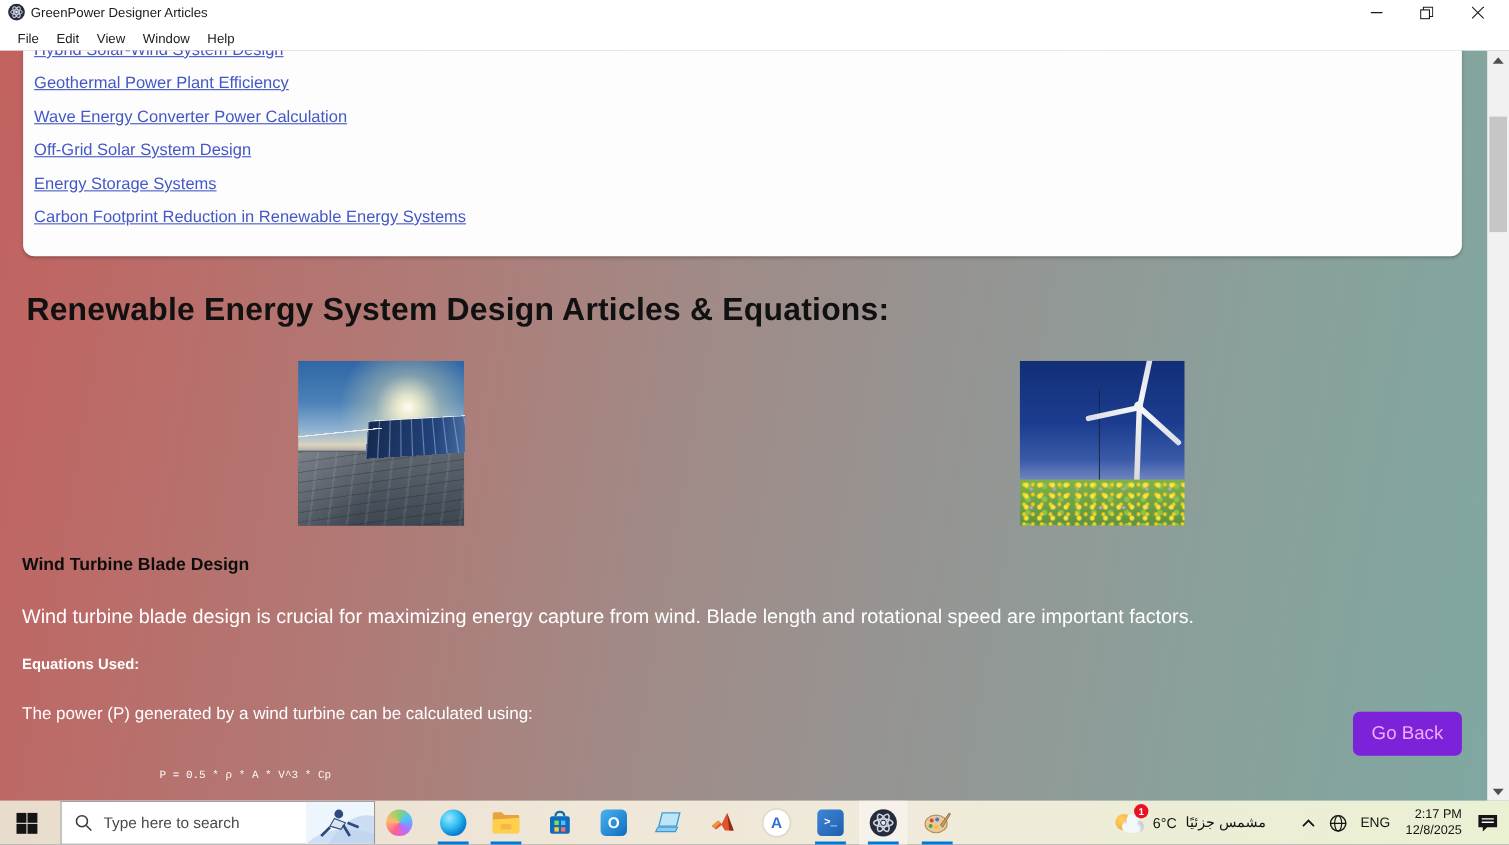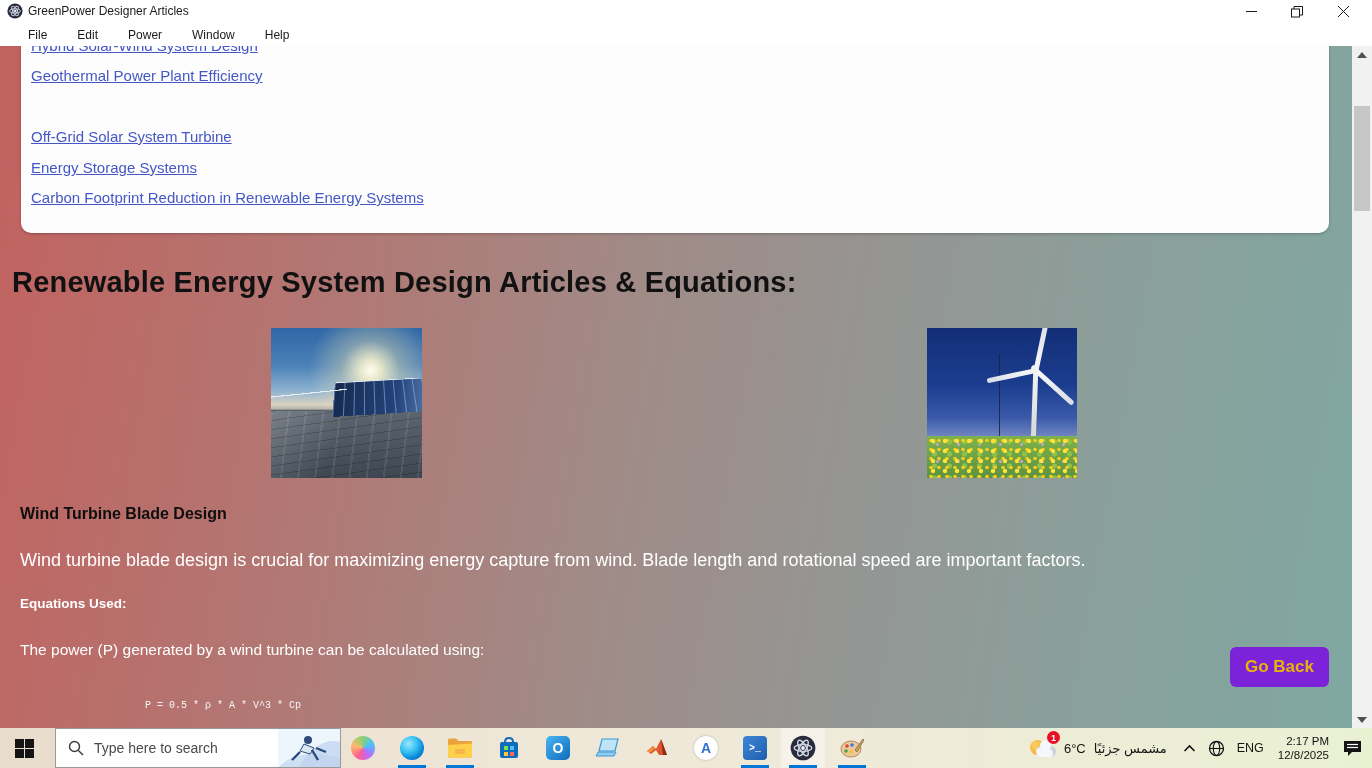--- a/index.html
+++ b/index.html
@@ -9,32 +9,32 @@
 
   
   .titlebar { position:absolute; left:0; top:0; width:1372px; height:23px; background:#ffffff; }
   .app-icon { position:absolute; left:7px; top:3px; width:16px; height:16px; }
   .win-title { position:absolute; left:28px; top:4px; font-size:12px; color:#1a1a1a; }
   .winbtn { position:absolute; top:0; width:46px; height:23px; display:flex; align-items:center; justify-content:center; }
   .winbtn svg { display:block; }
   .btn-min { left:1228px; } .btn-max { left:1274px; } .btn-close { left:1320px; }
 
   
-  .menubar { position:absolute; left:0; top:23px; width:1372px; height:23px; background:#ffffff; display:flex; align-items:center; padding-left:20px; gap:14px; }
+  .menubar { position:absolute; left:0; top:23px; width:1372px; height:23px; background:#ffffff; display:flex; align-items:center; padding-left:8px; gap:0; }
   .menu-item { font-size:12px; color:#1a1a1a; padding:2px 8px; }
 
   
   .content { position:absolute; left:0; top:46px; width:1372px; height:682px; overflow:hidden;
     background:linear-gradient(100deg,#c2625f 0%,#b07a76 28%,#a18a86 45%,#959593 62%,#8aa09b 80%,#7fa8a2 100%); }
 
   .links-panel { position:absolute; left:21px; top:-14px; width:1308px; height:201px;
     background:#fdfdfe; border-radius:10px; box-shadow:0 1px 3px rgba(0,0,0,.25);padding-left:33px; }
   .article-link { position:absolute; left:10px; display:block; font-size:15px; color:#4457c5; text-decoration:underline; white-space:nowrap; }
 
-  .page-heading { position:absolute; left:12px; top:220px; font-size:29px; font-weight:bold; color:#111; letter-spacing:.2px; }
+  .page-heading { position:absolute; left:24px; top:220px; font-size:29px; font-weight:bold; color:#111; letter-spacing:.2px; }
 
   
   .img-solar { position:absolute; left:271px; top:282px; width:151px; height:150px; overflow:hidden; }
   .solar-sky { position:absolute; inset:0;
     background:
       radial-gradient(circle at 66% 28%, rgba(255,253,240,1) 0%, rgba(255,246,205,.85) 7%, rgba(255,238,175,.35) 20%, rgba(255,238,175,0) 42%),
       linear-gradient(to bottom,#2f67a6 0%,#4b81b7 25%,#8fb3d2 42%,#d9d2c0 51%,#b9b4aa 54%,#59616c 55%,#454d58 100%); }
   .solar-roof { position:absolute; left:0; right:0; top:55%; bottom:0;
     background:
       repeating-linear-gradient(97deg, rgba(255,255,255,.08) 0 2px, rgba(255,255,255,0) 2px 17px),
@@ -78,21 +78,21 @@
   .blade-a { transform:rotate(-78deg); } .blade-b { transform:rotate(42deg); } .blade-c { transform:rotate(168deg); }
 
   
   .section-title { position:absolute; left:20px; top:459px; font-size:16px; font-weight:bold; color:#0d0d0d; }
   .body-par { position:absolute; left:20px; top:504px; font-size:18px; color:#ffffff; }
   .eq-label { position:absolute; left:20px; top:550px; font-size:13.5px; font-weight:bold; color:#ffffff; }
   .eq-intro { position:absolute; left:20px; top:595px; font-size:15.5px; color:#ffffff; }
   .equation { position:absolute; left:145px; top:654px; font-size:10px; color:#f7f7f7;
     font-family:"Liberation Mono","DejaVu Sans Mono",monospace; }
   .go-back { position:absolute; left:1230px; top:601px; width:99px; height:40px; border:none; border-radius:6px;
-    background:#7c22d8; color:#eab308; font-size:17px; font-family:inherit; cursor:pointer;font-weight:bold; }
+    background:#7c22d8; color:#f0abfc; font-size:17px; font-family:inherit; cursor:pointer; }
 
   
   .scrollbar { position:absolute; right:0; top:0; width:20px; height:682px; background:#f1f1f1; }
   .scroll-arrow { position:absolute; left:0; width:20px; height:17px; display:flex; align-items:center; justify-content:center; }
   .arrow-up { top:0; } .arrow-down { bottom:0; }
   .tri-up { width:0; height:0; border-left:5px solid transparent; border-right:5px solid transparent; border-bottom:6px solid #505050; }
   .tri-down { width:0; height:0; border-left:5px solid transparent; border-right:5px solid transparent; border-top:6px solid #505050; }
   .scroll-thumb { position:absolute; left:2px; top:60px; width:16px; height:105px; background:#c6c6c6; }
 
   
@@ -169,31 +169,32 @@
       <svg width="11" height="11" viewBox="0 0 11 11">
         <line x1="0" y1="0" x2="11" y2="11" stroke="#1a1a1a" stroke-width="1"></line>
         <line x1="11" y1="0" x2="0" y2="11" stroke="#1a1a1a" stroke-width="1"></line>
       </svg>
     </div>
   </div>
 
   <div class="menubar">
     <span class="menu-item">File</span>
     <span class="menu-item">Edit</span>
-    <span class="menu-item">Power</span>
+    <span class="menu-item">View</span>
     <span class="menu-item">Window</span>
     <span class="menu-item">Help</span>
   </div>
 
   <div class="content">
 
     <div class="links-panel">
       <a class="article-link" style="top:5px;">Hybrid Solar-Wind System Design</a>
       <a class="article-link" style="top:35px;">Geothermal Power Plant Efficiency</a>
-      <a class="article-link" style="top:96px;">Off-Grid Solar System Turbine</a>
+      <a class="article-link" style="top:66px;">Wave Energy Converter Power Calculation</a>
+      <a class="article-link" style="top:96px;">Off-Grid Solar System Design</a>
       <a class="article-link" style="top:127px;">Energy Storage Systems</a>
       <a class="article-link" style="top:157px;">Carbon Footprint Reduction in Renewable Energy Systems</a>
     </div>
 
     <h1 class="page-heading">Renewable Energy System Design Articles &amp; Equations:</h1>
 
     <div class="img-solar">
       <div class="solar-sky"></div>
       <div class="solar-trees"></div>
       <div class="solar-roof"></div>
@@ -346,21 +347,21 @@
     </div>
 
     <div class="tray">
       <div class="tray-item">
         <div class="weather-wrap">
           <div class="sun-dot"></div>
           <div class="cloud-puff"></div>
           <div class="badge">1</div>
         </div>
         <span class="tray-text" style="font-size:13px;">6°C</span>
-        <span class="tray-text" style="font-size:13px; margin-right:4px; margin-left:8px;" dir="rtl">مشمس جزئيًا</span>
+        <span class="tray-text" style="font-size:13px; margin-right:20px; margin-left:8px;" dir="rtl">مشمس جزئيًا</span>
       </div>
       <div class="tray-item">
         <svg width="13" height="9" viewBox="0 0 13 9">
           <polyline points="1.5,7 6.5,2 11.5,7" fill="none" stroke="#141414" stroke-width="1.6"></polyline>
         </svg>
       </div>
       <div class="tray-item">
         <svg width="17" height="17" viewBox="0 0 17 17">
           <circle cx="8.5" cy="8.5" r="7" fill="none" stroke="#141414" stroke-width="1.3"></circle>
           <ellipse cx="8.5" cy="8.5" rx="3.2" ry="7" fill="none" stroke="#141414" stroke-width="1.1"></ellipse>

